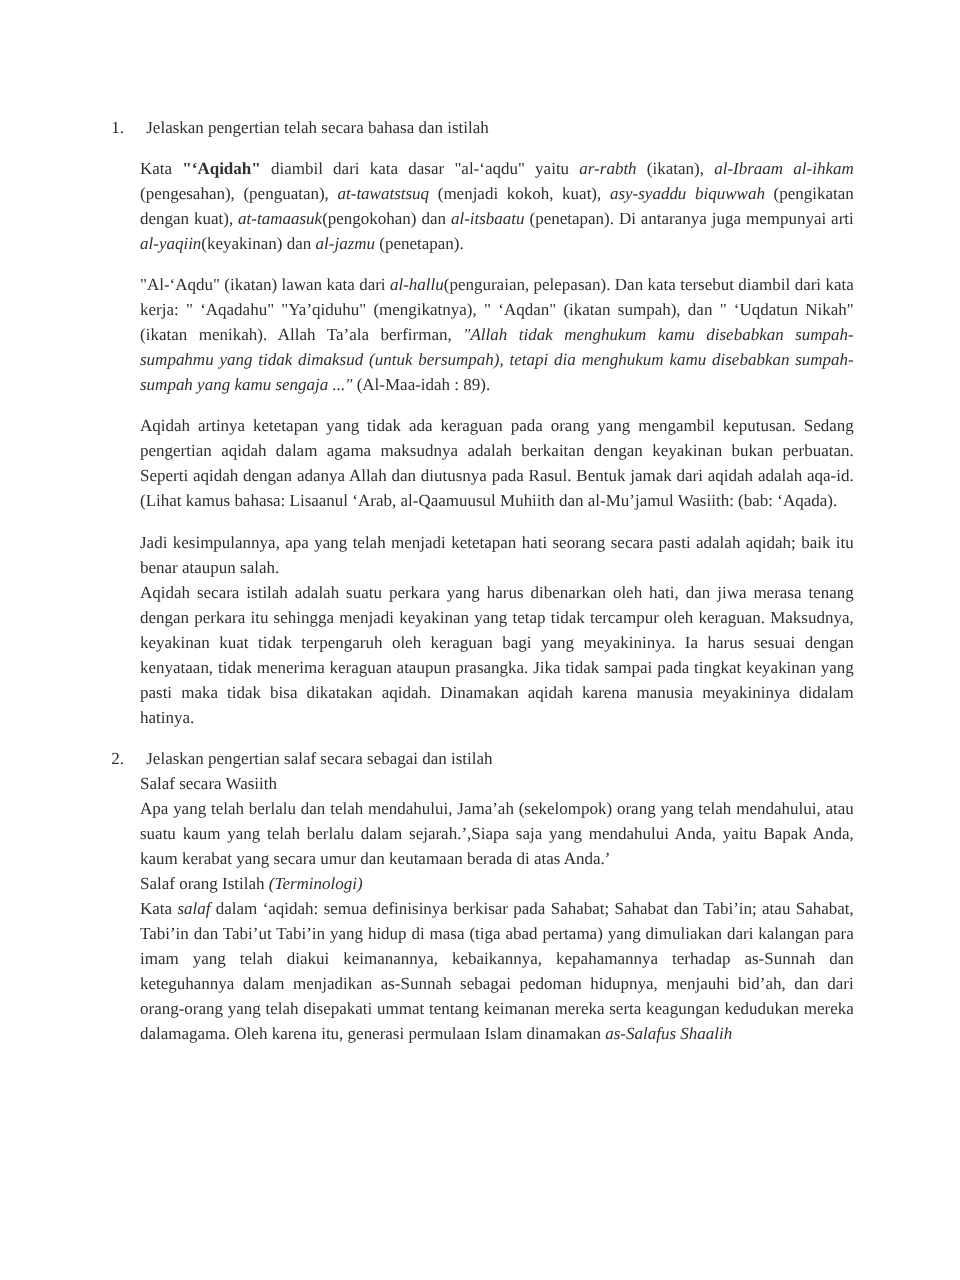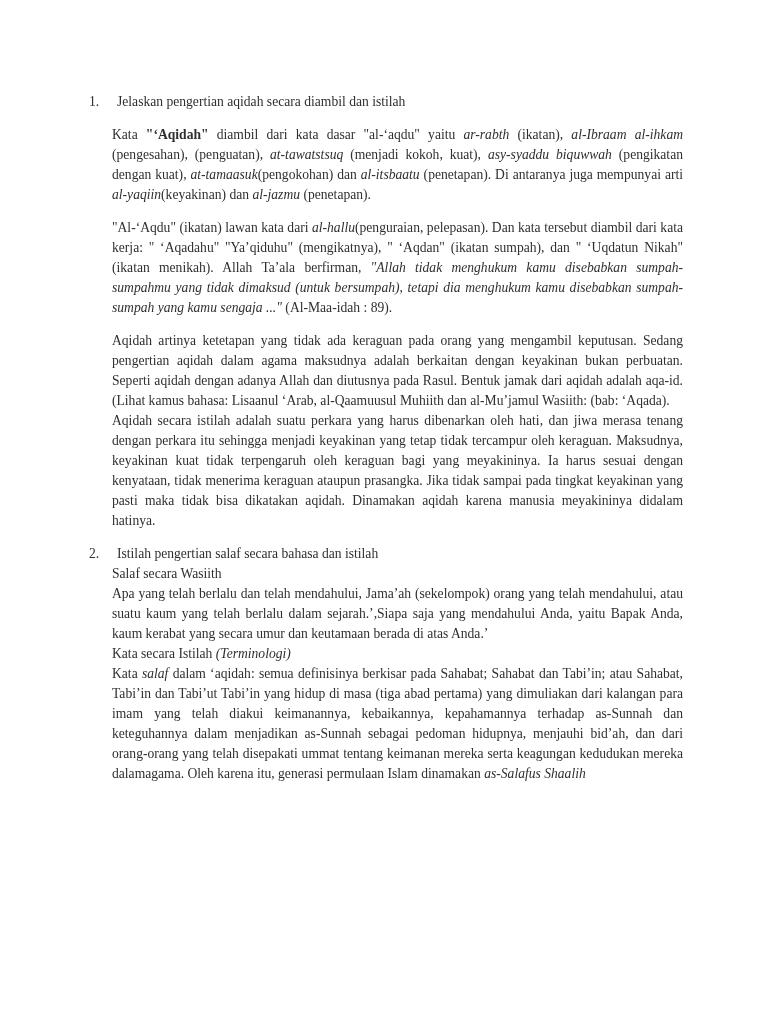--- a/index.html
+++ b/index.html
@@ -35,37 +35,38 @@
 </style>
 </head>
 <body>
 
 <div class="page">
   <main class="content">
 
     <section class="item">
       <div class="title-line">
         <span class="num">1.</span>
-        <span class="title">Jelaskan pengertian aqidah secara diambil dan istilah</span>
+        <span class="title">Jelaskan pengertian telah secara bahasa dan istilah</span>
       </div>
       <div class="indent">
         <p class="para gap"><span>Kata </span><span class="seg-b">"‘Aqidah"</span><span> diambil dari kata dasar "al-‘aqdu" yaitu </span><span class="seg-i">ar-rabth</span><span> (ikatan), </span><span class="seg-i">al-Ibraam al-ihkam</span><span> (pengesahan), (penguatan), </span><span class="seg-i">at-tawatstsuq</span><span> (menjadi kokoh, kuat), </span><span class="seg-i">asy-syaddu biquwwah</span><span> (pengikatan dengan kuat), </span><span class="seg-i">at-tamaasuk</span><span>(pengokohan) dan </span><span class="seg-i">al-itsbaatu</span><span> (penetapan). Di antaranya juga mempunyai arti </span><span class="seg-i">al-yaqiin</span><span>(keyakinan) dan </span><span class="seg-i">al-jazmu</span><span> (penetapan).</span></p>
         <p class="para gap"><span>"Al-‘Aqdu" (ikatan) lawan kata dari </span><span class="seg-i">al-hallu</span><span>(penguraian, pelepasan). Dan kata tersebut diambil dari kata kerja: " ‘Aqadahu" "Ya’qiduhu" (mengikatnya), " ‘Aqdan" (ikatan sumpah), dan " ‘Uqdatun Nikah" (ikatan menikah). Allah Ta’ala berfirman, </span><span class="seg-i">"Allah tidak menghukum kamu disebabkan sumpah-sumpahmu yang tidak dimaksud (untuk bersumpah), tetapi dia menghukum kamu disebabkan sumpah-sumpah yang kamu sengaja ..."</span><span> (Al-Maa-idah : 89).</span></p>
         <p class="para gap"><span>Aqidah artinya ketetapan yang tidak ada keraguan pada orang yang mengambil keputusan. Sedang pengertian aqidah dalam agama maksudnya adalah berkaitan dengan keyakinan bukan perbuatan. Seperti aqidah dengan adanya Allah dan diutusnya pada Rasul. Bentuk jamak dari aqidah adalah aqa-id. (Lihat kamus bahasa: Lisaanul ‘Arab, al-Qaamuusul Muhiith dan al-Mu’jamul Wasiith: (bab: ‘Aqada).</span></p>
+        <p class="para gap"><span>Jadi kesimpulannya, apa yang telah menjadi ketetapan hati seorang secara pasti adalah aqidah; baik itu benar ataupun salah.</span></p>
         <p class="para"><span>Aqidah secara istilah adalah suatu perkara yang harus dibenarkan oleh hati, dan jiwa merasa tenang dengan perkara itu sehingga menjadi keyakinan yang tetap tidak tercampur oleh keraguan. Maksudnya, keyakinan kuat tidak terpengaruh oleh keraguan bagi yang meyakininya. Ia harus sesuai dengan kenyataan, tidak menerima keraguan ataupun prasangka. Jika tidak sampai pada tingkat keyakinan yang pasti maka tidak bisa dikatakan aqidah. Dinamakan aqidah karena manusia meyakininya didalam hatinya.</span></p>
       </div>
     </section>
 
     <section class="item gap">
       <div class="title-line">
         <span class="num">2.</span>
-        <span class="title">Istilah pengertian salaf secara bahasa dan istilah</span>
+        <span class="title">Jelaskan pengertian salaf secara sebagai dan istilah</span>
       </div>
       <div class="indent">
         <p class="para">Salaf secara Wasiith</p>
         <p class="para"><span>Apa yang telah berlalu dan telah mendahului, Jama’ah (sekelompok) orang yang telah mendahului, atau suatu kaum yang telah berlalu dalam sejarah.’,Siapa saja yang mendahului Anda, yaitu Bapak Anda, kaum kerabat yang secara umur dan keutamaan berada di atas Anda.’</span></p>
-        <p class="para"><span>Kata secara Istilah </span><span class="seg-i">(Terminologi)</span></p>
+        <p class="para"><span>Salaf orang Istilah </span><span class="seg-i">(Terminologi)</span></p>
         <p class="para"><span>Kata </span><span class="seg-i">salaf</span><span> dalam ‘aqidah: semua definisinya berkisar pada Sahabat; Sahabat dan Tabi’in; atau Sahabat, Tabi’in dan Tabi’ut Tabi’in yang hidup di masa (tiga abad pertama) yang dimuliakan dari kalangan para imam yang telah diakui keimanannya, kebaikannya, kepahamannya terhadap as-Sunnah dan keteguhannya dalam menjadikan as-Sunnah sebagai pedoman hidupnya, menjauhi bid’ah, dan dari orang-orang yang telah disepakati ummat tentang keimanan mereka serta keagungan kedudukan mereka dalamagama. Oleh karena itu, generasi permulaan Islam dinamakan </span><span class="seg-i">as-Salafus Shaalih</span></p>
       </div>
     </section>
 
   </main>
 </div>
 
 </body></html>

